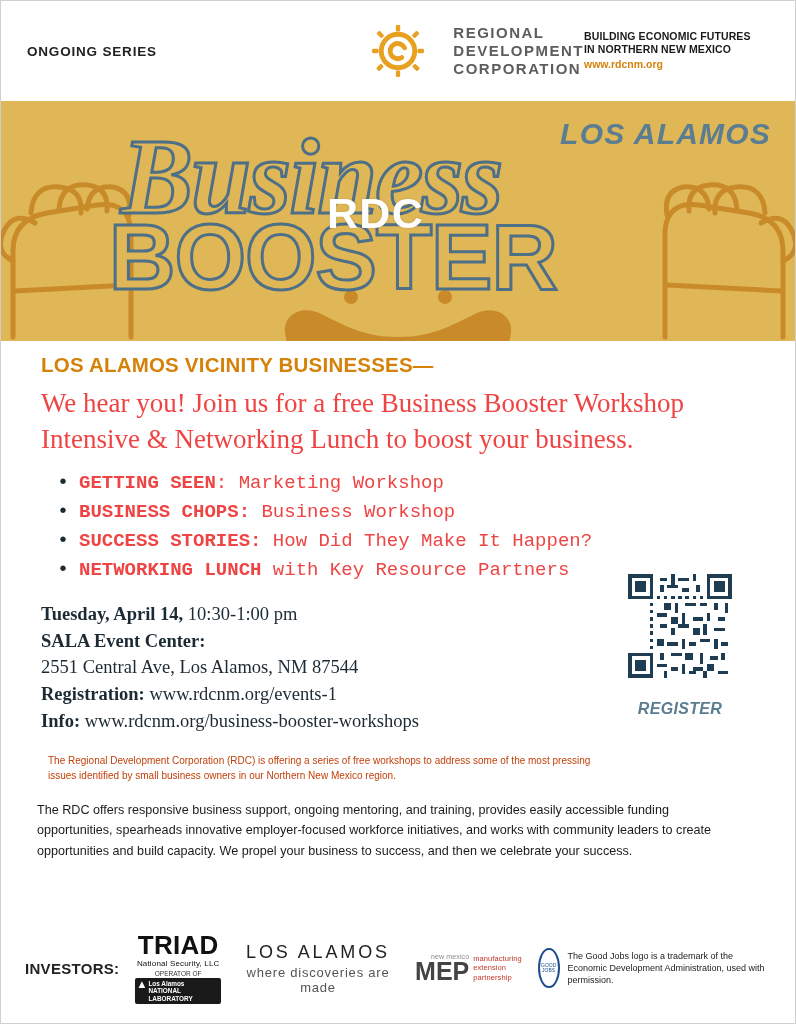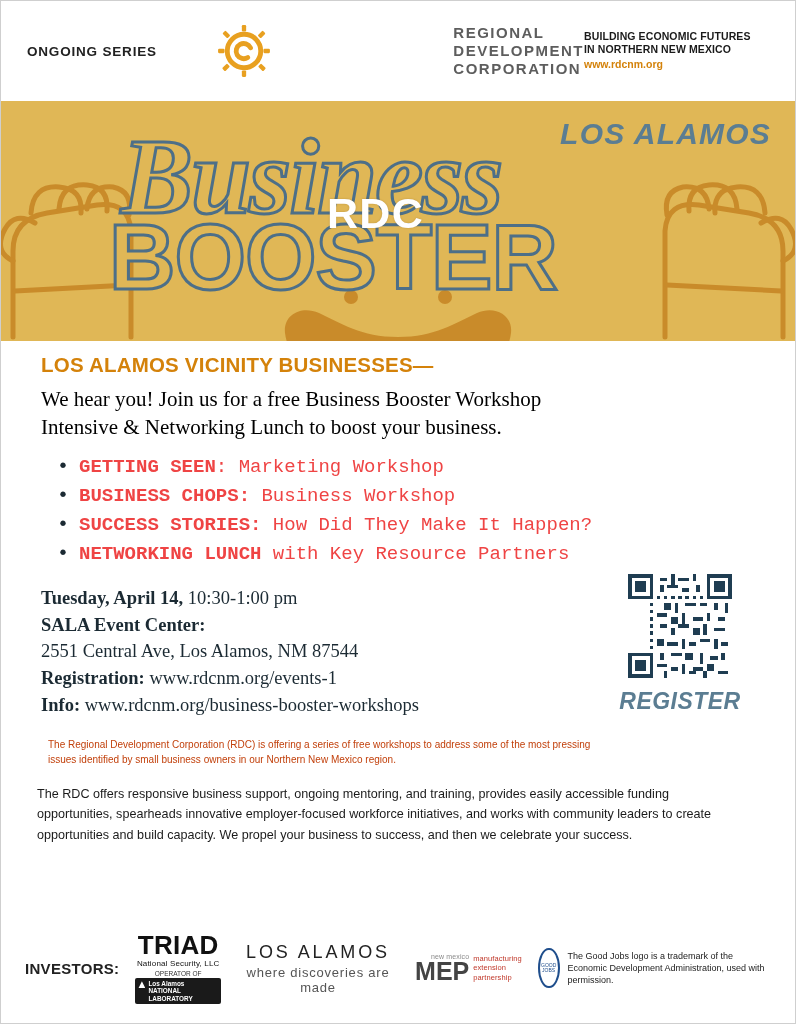--- a/index.html
+++ b/index.html
@@ -40,21 +40,21 @@
     font-size: 13.5px;
     letter-spacing: 0.06em;
     color: #222;
     width: 220px;
   }
   .logo-block {
     display: flex;
     align-items: center;
     gap: 28px;
     flex: 1;
-    justify-content: space-between;
+    justify-content: flex-end;
     margin-left: -30px;
   }
   .logo-mark {
     width: 54px;
     height: 54px;
     flex: none;
   }
   .logo-words {
     font-family: "Liberation Sans", sans-serif;
     font-weight: bold;
@@ -150,23 +150,23 @@
   .headline {
     font-family: "Liberation Sans", sans-serif;
     font-weight: bold;
     font-size: 20.5px;
     letter-spacing: 0.01em;
     color: #d4820a;
     margin: 6px 0 6px 4px;
   }
   .subhead {
     font-family: "Liberation Serif", serif;
-    font-size: 21px;
+    font-size: 27px;
     line-height: 1.34;
-    color: #000000;
+    color: #ef4444;
     margin: 8px 0 12px 4px;
     max-width: 660px;
   }
   ul.agenda {
     list-style: none;
     margin: 0 0 16px 0;
     padding: 0 0 0 8px;
   }
   ul.agenda li {
     font-family: Liberation Mono, monospace;
@@ -201,24 +201,24 @@
     position: absolute;
     right: 50px;
     top: 573px;
     width: 130px;
     text-align: center;
   }
   .qr-wrap .register {
     font-family: "Liberation Sans", sans-serif;
     font-style: italic;
     font-weight: bold;
-    font-size: 23px;
+    font-size: 16px;
     letter-spacing: 0.02em;
     color: #5b7d92;
-    margin-top: 6px;
+    margin-top: 18px;
   }
 
   .para1 {
     margin: 18px 0 0 11px;
     font-family: "Liberation Sans", sans-serif;
     font-size: 10px;
     line-height: 1.55;
     color: #c2410c;
     max-width: 565px;
   }

